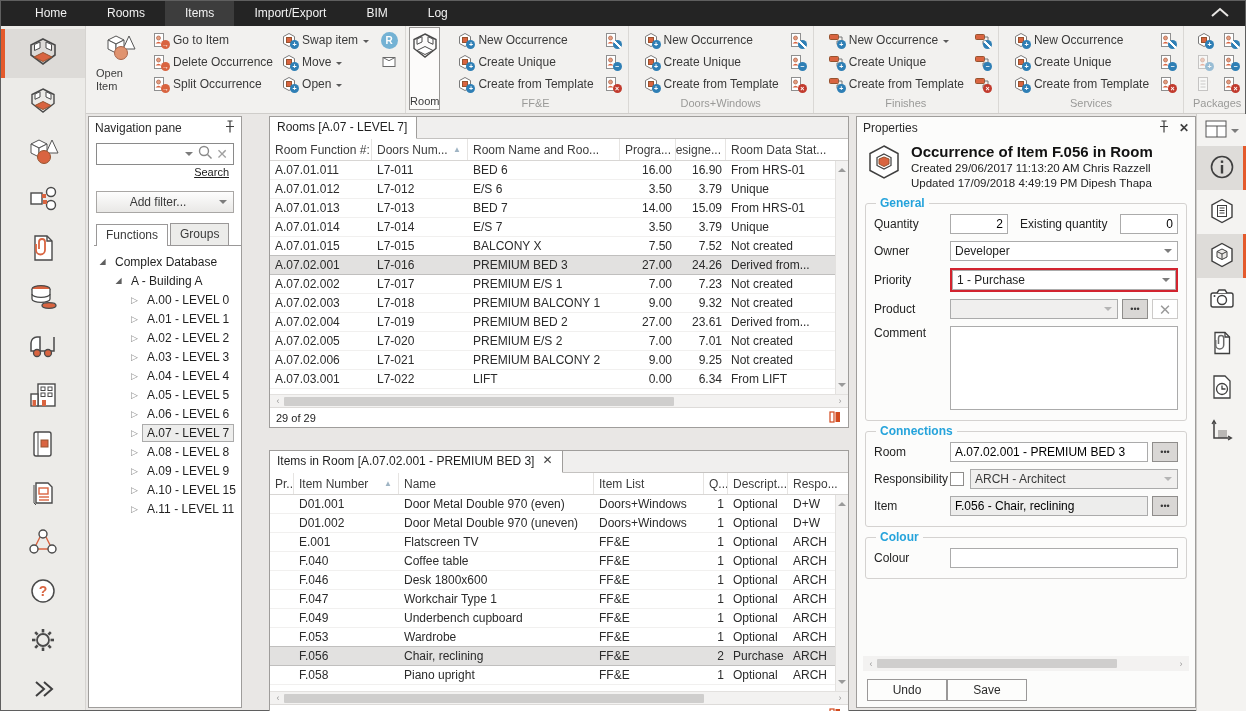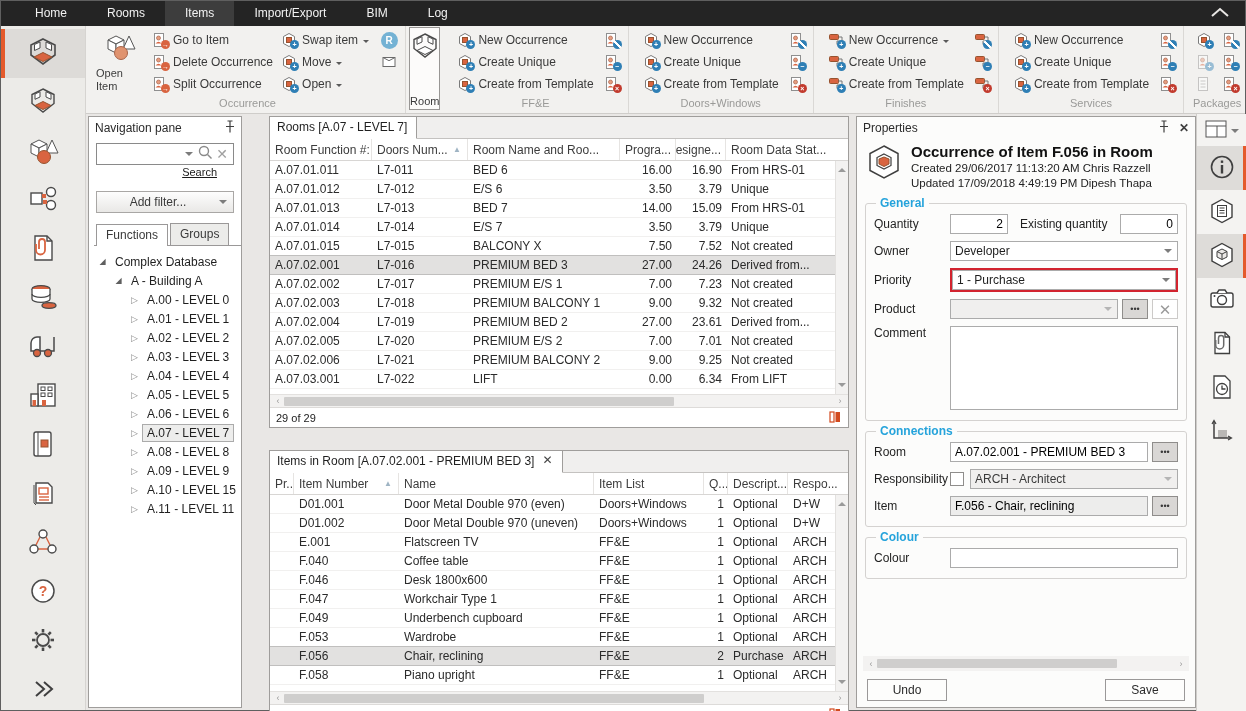--- a/index.html
+++ b/index.html
@@ -54,21 +54,21 @@
   .content{flex:1;position:relative;min-height:0;background:#e9e7e5}
   .panel{position:absolute;background:#fff;border:1px solid #9f9d9b}
 
   
   .navpane{left:2px;top:2px;width:154px;height:592px;display:flex;flex-direction:column}
   .pane-title{height:22px;display:flex;align-items:center;padding:0 6px;font-size:12px;color:#2b2b2b;flex:none}
   .pane-title .sp{flex:1}
   .searchbox{margin:4px 7px 0 7px;height:22px;border:1px solid #8a8a8a;display:flex;align-items:center;padding:0 3px;flex:none}
   .searchbox input{flex:1;border:none;outline:none;font-size:12px;min-width:0;font-family:"Liberation Sans",sans-serif}
   .dd-caret{width:0;height:0;border:4px solid transparent;border-top-color:#7c7c7c;margin:4px 4px 0 0}
-  .search-link-row{height:18px;text-align:right;padding-right:24px;flex:none}
+  .search-link-row{height:18px;text-align:right;padding-right:12px;flex:none}
   .search-link{font-size:11px;color:#1a1a1a;text-decoration:underline;cursor:pointer}
   .addfilter{margin:8px 7px 0 7px;height:22px;border:1px solid #a9a7a5;background:linear-gradient(#fdfdfd,#e9e8e6);display:flex;align-items:center;flex:none;cursor:default}
   .addfilter .lbl{flex:1;text-align:center;color:#3a3a3a}
   .navtabs{display:flex;margin:10px 0 0 5px;border-bottom:1px solid #9a9898;padding-left:2px;flex:none}
   .navtab{border:1px solid #9a9898;border-bottom:none;background:#ececea;padding:3px 9px;font-size:12px;color:#3a3a3a;margin-right:2px;cursor:default}
   .navtab.active{background:#fff;position:relative;top:1px;padding-bottom:4px}
   .tree{flex:1;overflow:hidden;padding-top:6px}
   .tree-node{height:19px;display:flex;align-items:center;white-space:nowrap;cursor:default;font-size:12px;color:#1f1f1f}
   .tree-node::before{display:inline-block;width:15px;text-align:center;color:#5f5f5f;font-size:8px}
   .tree-node.expanded::before{content:"◢"}
@@ -125,21 +125,21 @@
   .combo.disabled{background:#f0efee;color:#3a3a3a}
   .combo.disabled .dd-caret{border-top-color:#b5b5b5}
   .hl{border:2px solid #d2232e;flex:1;display:flex}
   .hl .combo{border:1px solid #ababab;flex:1}
   .dots-btn{width:26px;height:20px;margin-left:4px;border:1px solid #8f8d8b;background:#d9d7d5;color:#3a3a3a;font-size:9px;line-height:18px;text-align:center;flex:none;cursor:pointer}
   .clear-btn{width:26px;height:20px;margin-left:4px;border:1px solid #cccac8;background:#fff;color:#9a9a9a;font-size:15px;line-height:17px;text-align:center;flex:none;cursor:pointer}
   .comment-area{flex:1;height:84px;border:1px solid #ababab;background:#fff;resize:none;outline:none;font-family:"Liberation Sans",sans-serif}
   .chk{width:14px;height:14px;border:1px solid #8f8d8b;background:#fff;flex:none;margin-right:6px}
   .props-bottom{margin-top:auto;flex:none;padding-bottom:6px}
   .props-hscroll{margin:0 6px 8px 6px;height:15px;background:#f3f2f1;display:flex;align-items:center;padding:0 2px}
-  .btnrow{display:flex;justify-content:space-between;gap:10px;padding:0 10px}
+  .btnrow{display:flex;justify-content:flex-start;padding:0 10px}
   .btn{width:80px;height:22px;border:1px solid #9a9898;background:#fdfdfc;font-size:12px;color:#2b2b2b;text-align:center;line-height:20px;cursor:pointer}
 
   
   .rstrip{position:absolute;left:1110px;top:0;width:51px;height:598px;background:#f4f3f1;border-left:1px solid #cfcdca;display:flex;flex-direction:column;align-items:stretch}
   .rs-item{height:44px;display:flex;align-items:center;justify-content:center;position:relative;flex:none;cursor:default}
   .rs-item.small{height:32px}
   .rs-item.selected{background:#dedcd9}
   .rs-item.selected::after{content:"";position:absolute;right:0;top:0;bottom:0;width:4px;background:#e45a2c}
 </style>
 </head>
@@ -375,21 +375,20 @@
                   <span class="rbadge">R</span>
                 </div>
               <div class="ibtn">
                   <span><svg width="16" height="16">
                       <rect x="2" y="4.5" width="12" height="9" fill="#fff" stroke="#6a6a6a"></rect>
                       <path d="M2 4.5 l6 3.2 6 -3.2" fill="none" stroke="#6a6a6a"></path>
                     </svg></span>
                 </div>
             </div>
           </div>
-          <div class="glabel">Occurrence</div>
         </div>
 
         <div class="roomtile">
           <span><svg width="28" height="28">
                 <polygon points="14,2 25,7.5 25,16.5 14,25 3,16.5 3,7.5" fill="none" stroke="#4a4a4a" stroke-width="1.4"></polygon>
                 <polygon points="14,14.5 22,18.5 14,22.5 6,18.5" fill="#fff" stroke="#4a4a4a"></polygon>
                 <polygon points="6,7 11,4.7 11,10 6,12.3" fill="#fff" stroke="#4a4a4a"></polygon>
                 <polygon points="17,4.7 22,7 22,12.3 17,10" fill="#fff" stroke="#4a4a4a"></polygon>
               </svg></span>
           <span>Room</span>

